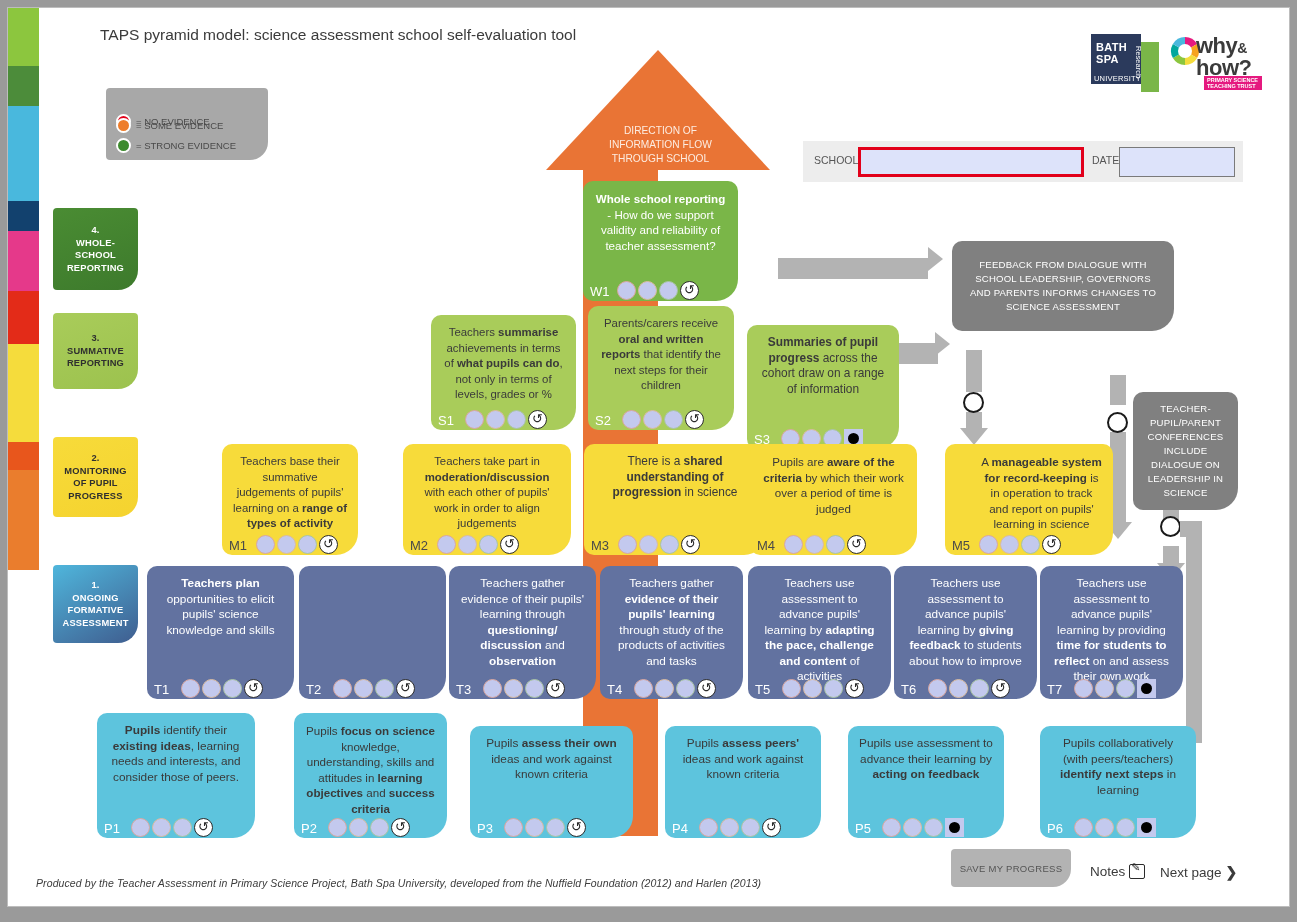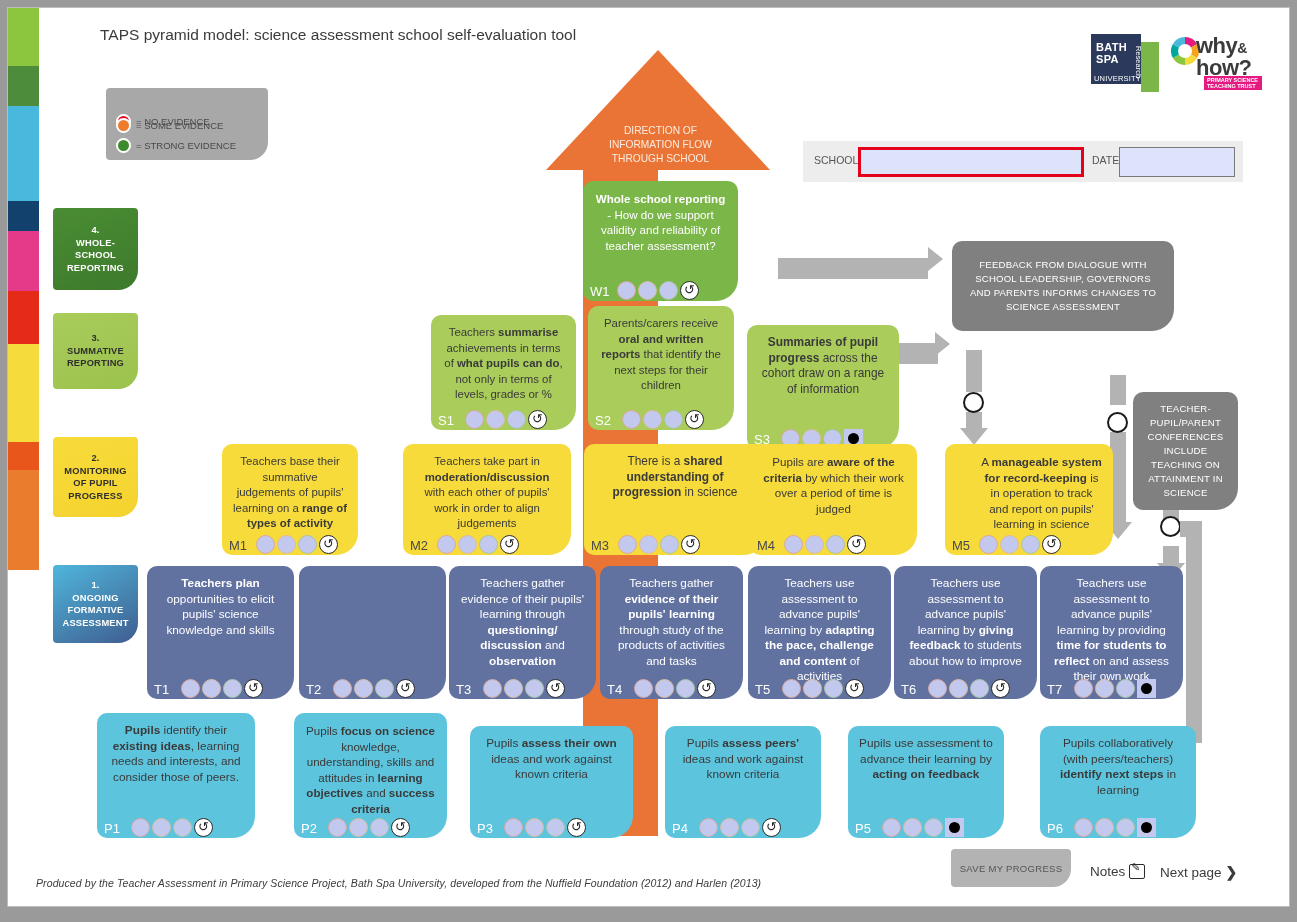--- a/index.html
+++ b/index.html
@@ -251,21 +251,21 @@
   <div class="gbar" style="left:1186px;top:521px;width:16px;height:222px;"></div>
   <div class="gbar" style="left:1180px;top:521px;width:22px;height:16px;"></div>
   <div class="gbar" style="left:1225px;top:743px;width:0px;height:0px;"></div>
   <div class="gbar" style="left:1125px;top:743px;width:70px;height:16px;"></div>
   <div class="gtri left" style="left:1110px;top:739px;"></div>
 
   <div class="card c-grey" style="left:952px;top:241px;width:222px;height:90px;display:flex;align-items:center;justify-content:center;border-radius:10px 10px 22px 10px;padding:12px 14px;">
     <span>FEEDBACK FROM DIALOGUE WITH SCHOOL LEADERSHIP, GOVERNORS AND PARENTS INFORMS CHANGES TO SCIENCE ASSESSMENT</span>
   </div>
   <div class="card c-grey" style="left:1133px;top:392px;width:105px;height:118px;display:flex;align-items:center;justify-content:center;border-radius:10px 10px 22px 10px;padding:8px 10px;">
-    <span>TEACHER-PUPIL/PARENT CONFERENCES INCLUDE TEACHING ON ATTAINMENT IN SCIENCE</span>
+    <span>TEACHER-PUPIL/PARENT CONFERENCES INCLUDE DIALOGUE ON LEADERSHIP IN SCIENCE</span>
   </div>
 
   <div class="stage s4">
       <span>4.<br>WHOLE-<br>SCHOOL<br>REPORTING</span>
     </div>
   <div class="stage s3">
       <span>3.<br>SUMMATIVE<br>REPORTING</span>
     </div>
   <div class="stage s2">
       <span>2.<br>MONITORING<br>OF PUPIL<br>PROGRESS</span>

